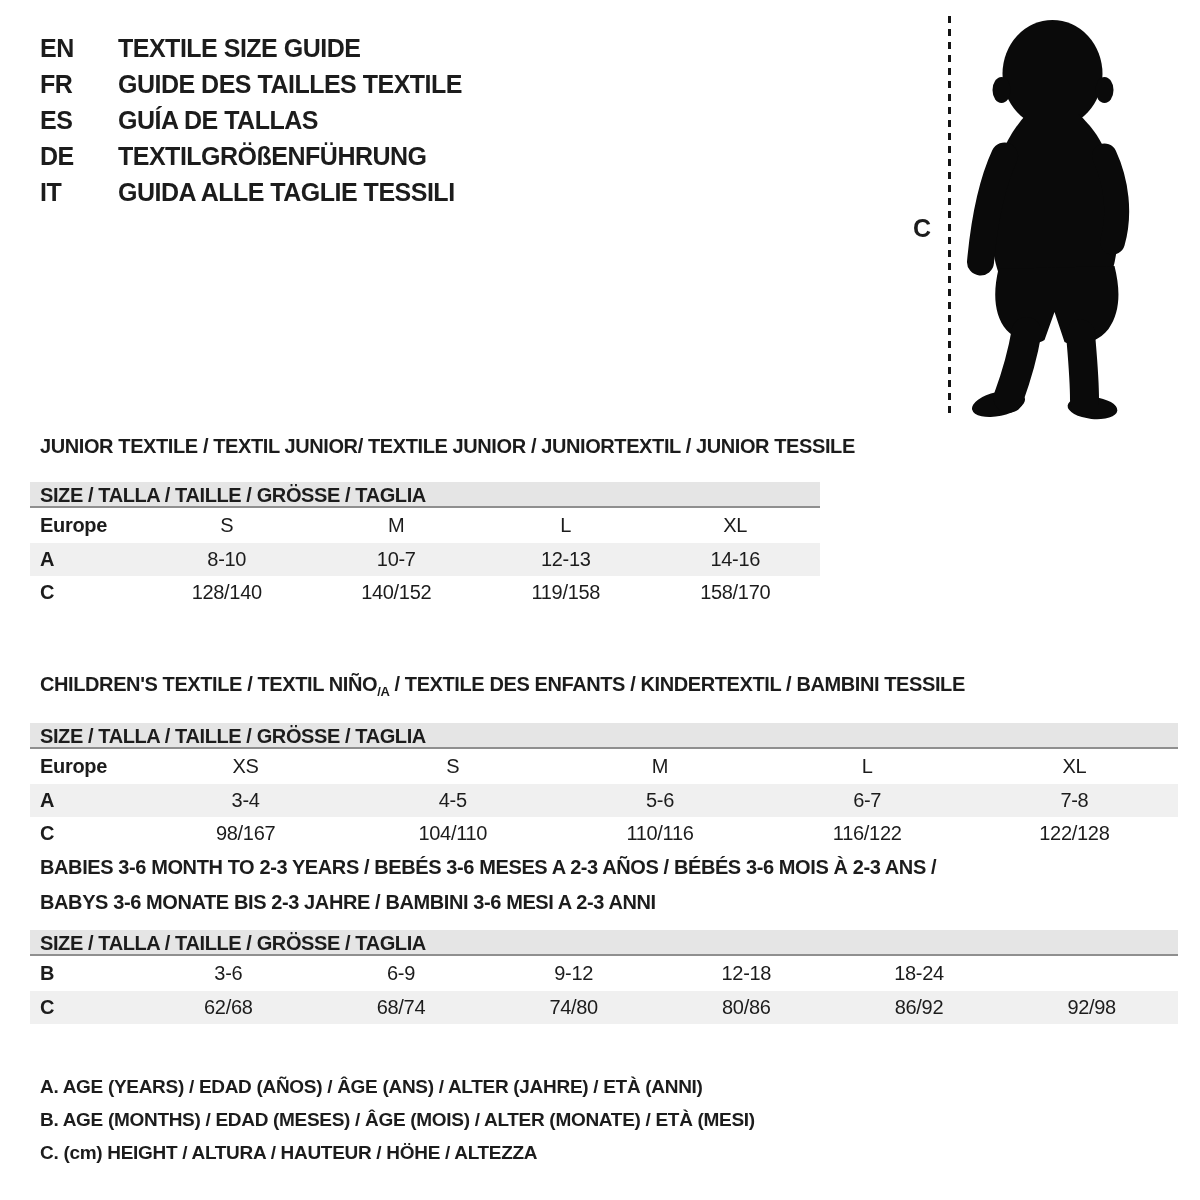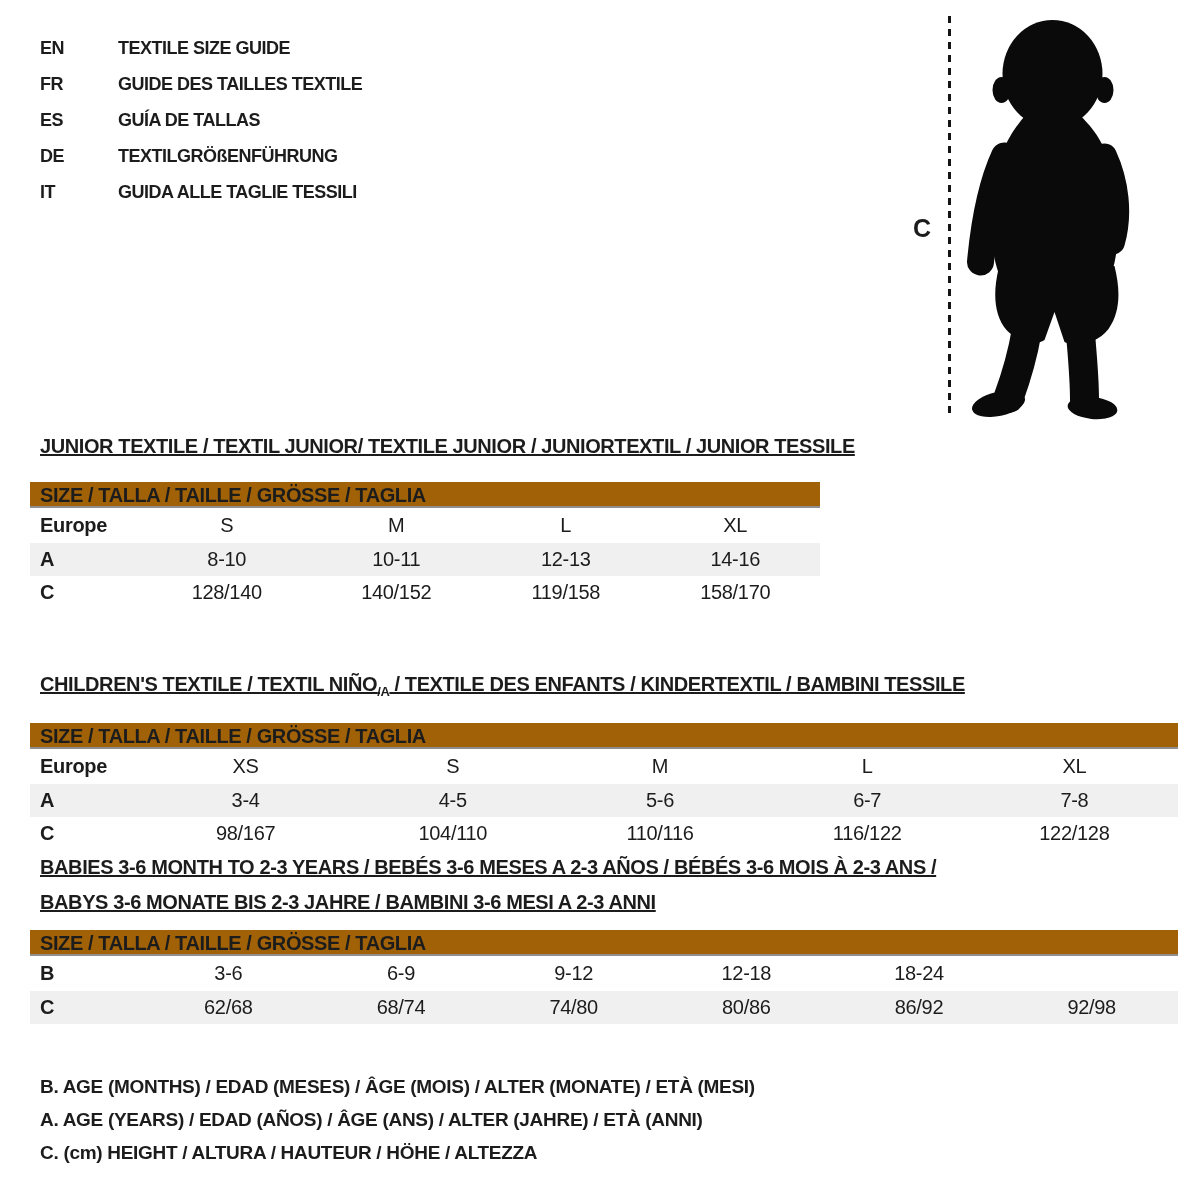--- a/index.html
+++ b/index.html
@@ -2,40 +2,40 @@
 <html><head>
 <meta charset="utf-8">
 <style>
   html,body{margin:0;padding:0;background:#ffffff;}
   #page{position:relative;width:1200px;height:1200px;background:#ffffff;overflow:hidden;
         font-family:"Liberation Sans", sans-serif;color:#1c1c1c;}
 
   
   .lang-block{position:absolute;top:30px;left:40px;}
   .lang-row{display:grid;grid-template-columns:78px auto;height:36px;align-items:center;}
-  .lang-code,.lang-title{font-size:18px;font-weight:bold;letter-spacing:-0.5px;white-space:nowrap;}
+  .lang-code,.lang-title{font-size:25px;font-weight:bold;letter-spacing:-0.5px;white-space:nowrap;}
 
   
   .measure-line{position:absolute;left:948px;top:16px;width:3px;height:400px;
     background:repeating-linear-gradient(to bottom,#141414 0 7px,transparent 7px 13px);}
   .measure-label{position:absolute;left:913px;top:214px;font-size:25px;font-weight:bold;}
   .toddler{position:absolute;left:962px;top:14px;}
 
   
   .section{position:absolute;left:30px;}
-  .sec-title{margin:0 0 0 10px;font-size:20px;font-weight:bold;letter-spacing:-0.4px;white-space:nowrap;text-decoration:underline;}
+  .sec-title{margin:0 0 0 10px;font-size:20px;font-weight:bold;letter-spacing:-0.4px;white-space:nowrap;}
   .sec-title .sub{font-size:13px;vertical-align:sub;}
   .sec-junior{top:435px;width:790px;}
   .sec-children{top:641px;width:1148px;margin-top:32px;}
   .sec-babies{top:850px;width:1148px;}
   .sec-junior .table,.sec-children .table{margin-top:24px;}
   .sec-babies .table{margin-top:10px;}
 
   
-  .size-bar{background:#a16207;border-bottom:2px solid #8f8f8f;height:26px;box-sizing:border-box;
+  .size-bar{background:#e5e5e5;border-bottom:2px solid #8f8f8f;height:26px;box-sizing:border-box;
     padding:2px 16px 0 10px;font-size:20px;font-weight:bold;letter-spacing:-0.4px;}
   .trow{display:grid;}
   .cols4{grid-template-columns:112px repeat(4,1fr);}
   .cols5{grid-template-columns:112px repeat(5,1fr);}
   .cols6{grid-template-columns:112px repeat(6,1fr);}
   .cell{display:flex;align-items:center;justify-content:center;height:33px;font-size:20px;
     letter-spacing:-0.3px;white-space:nowrap;}
   .cell.lbl{justify-content:flex-start;padding-left:10px;font-weight:bold;}
   .trow.alt .cell{background:#f0f0f0;}
   .trow.first .cell{height:35px;}
@@ -99,21 +99,21 @@
       <div class="trow cols4 first">
         <div class="cell lbl">Europe</div>
         <div class="cell">S</div>
         <div class="cell">M</div>
         <div class="cell">L</div>
         <div class="cell">XL</div>
       </div>
       <div class="trow cols4 alt">
         <div class="cell lbl">A</div>
         <div class="cell">8-10</div>
-        <div class="cell">10-11</div>
+        <div class="cell">10-7</div>
         <div class="cell">12-13</div>
         <div class="cell">14-16</div>
       </div>
       <div class="trow cols4">
         <div class="cell lbl">C</div>
         <div class="cell">128/140</div>
         <div class="cell">140/152</div>
         <div class="cell">119/158</div>
         <div class="cell">158/170</div>
       </div>
@@ -170,18 +170,18 @@
         <div class="cell">68/74</div>
         <div class="cell">74/80</div>
         <div class="cell">80/86</div>
         <div class="cell">86/92</div>
         <div class="cell">92/98</div>
       </div>
     </div>
   </div>
 
   <div class="legend">
+    <div class="legend-line">A. AGE (YEARS) / EDAD (AÑOS) / ÂGE (ANS) / ALTER (JAHRE) / ETÀ (ANNI)</div>
     <div class="legend-line">B. AGE (MONTHS) / EDAD (MESES) / ÂGE (MOIS) / ALTER (MONATE) / ETÀ (MESI)</div>
-    <div class="legend-line">A. AGE (YEARS) / EDAD (AÑOS) / ÂGE (ANS) / ALTER (JAHRE) / ETÀ (ANNI)</div>
     <div class="legend-line">C. (cm) HEIGHT / ALTURA / HAUTEUR / HÖHE / ALTEZZA</div>
   </div>
 
 </div>
 
 </body></html>

